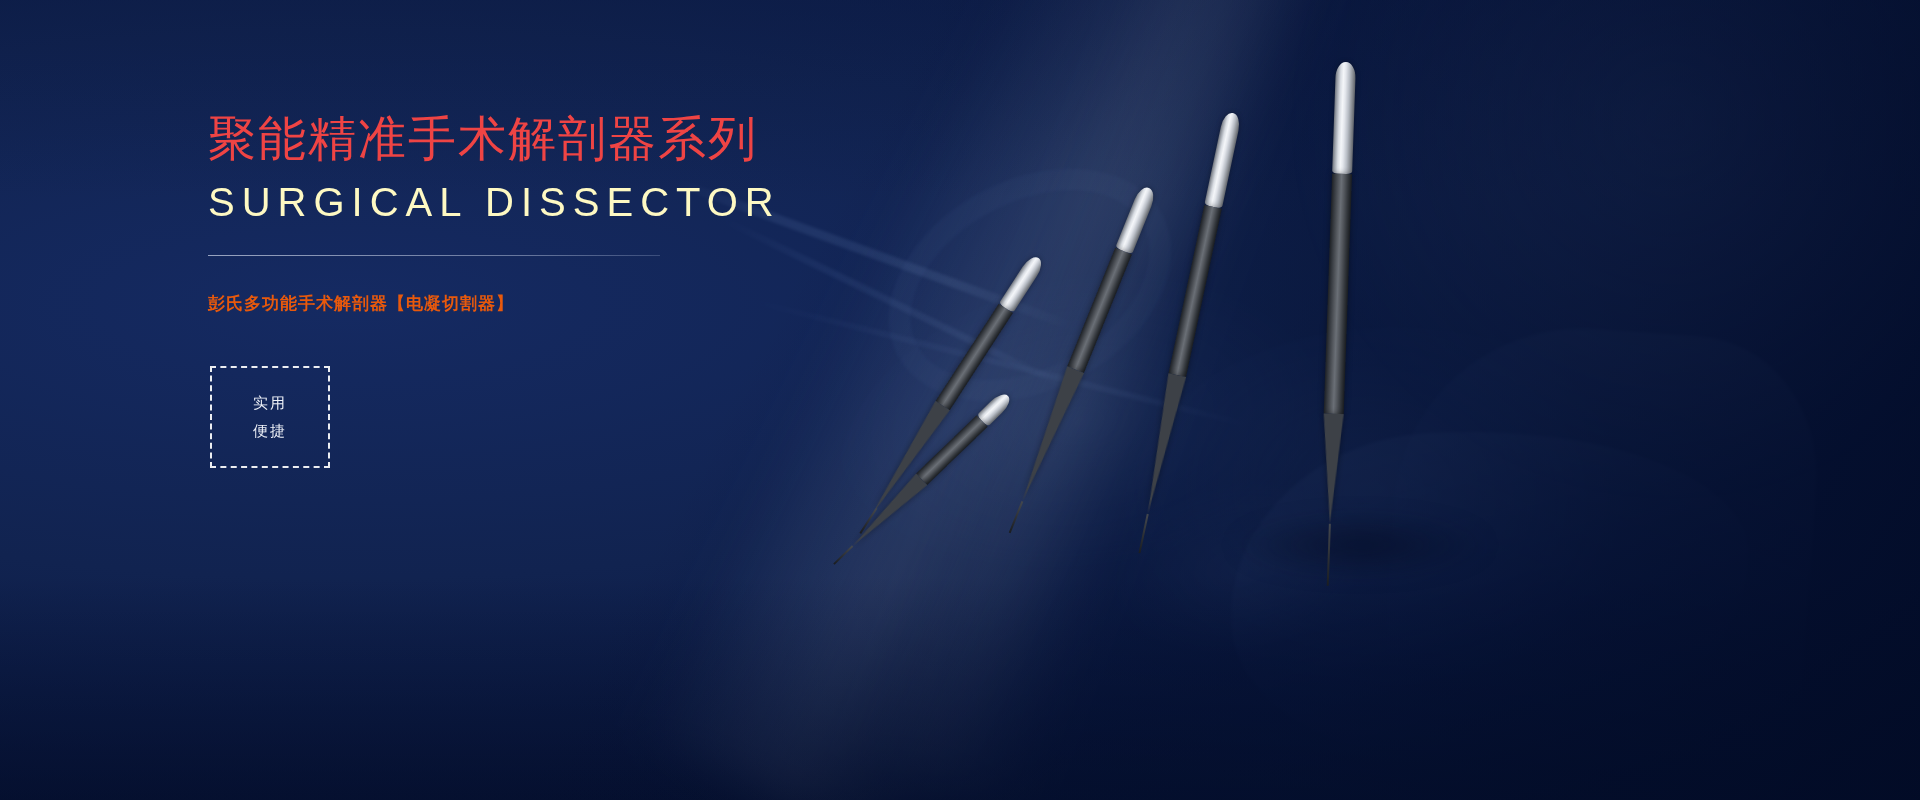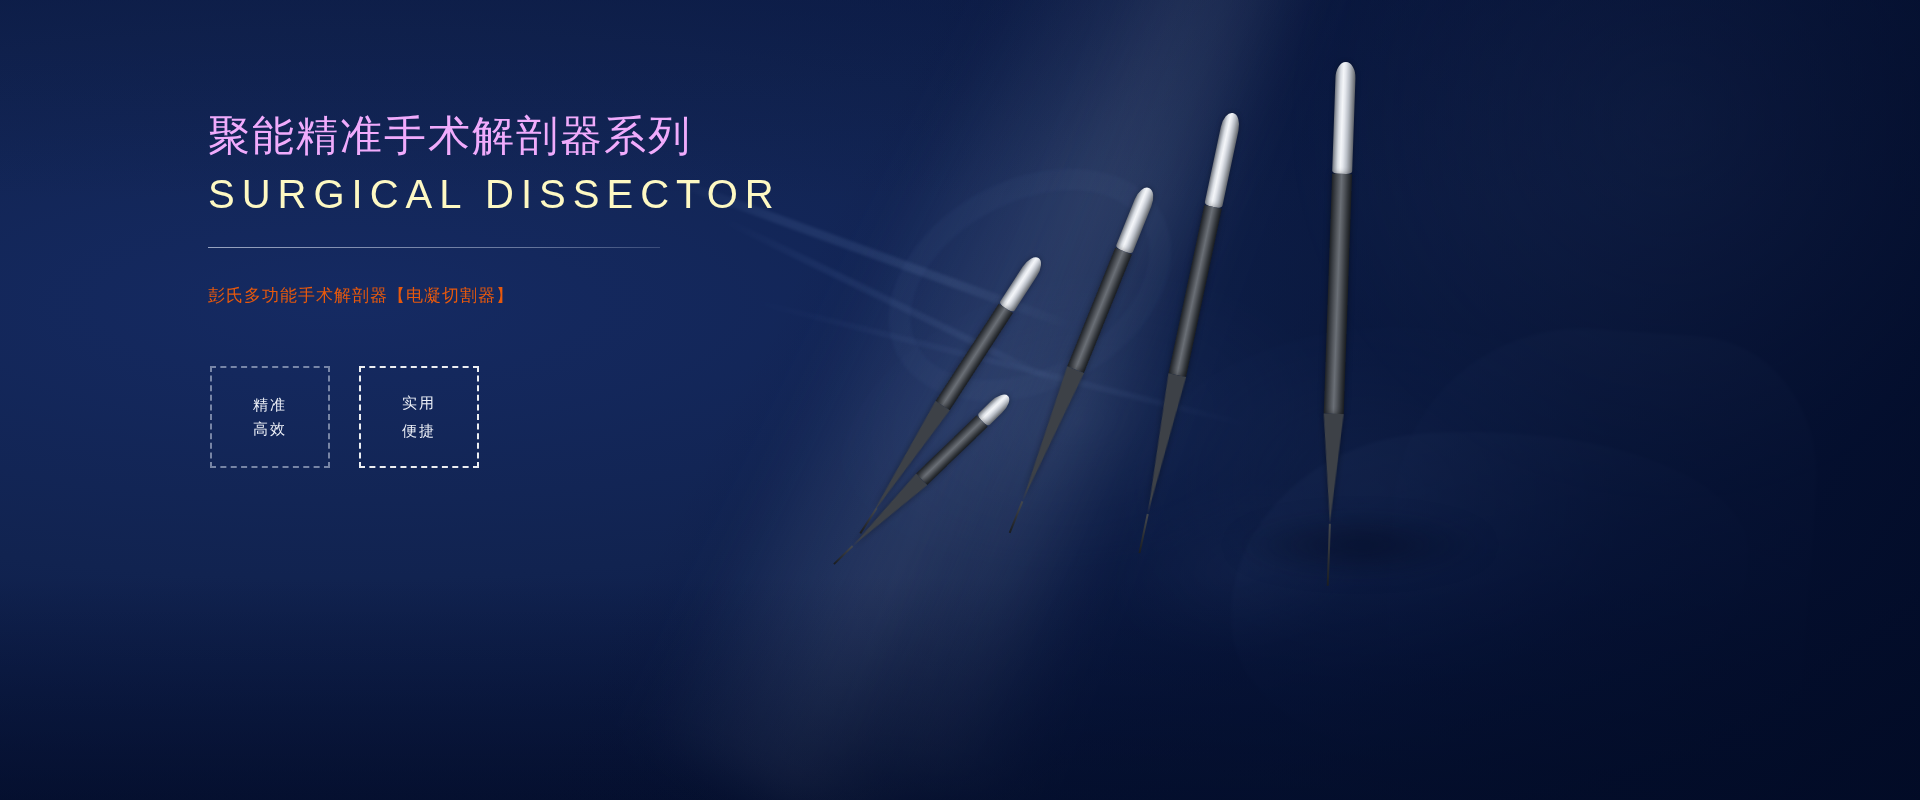--- a/index.html
+++ b/index.html
@@ -108,23 +108,23 @@
     filter:blur(10px);
   }
 
   
   .content{
     position:absolute;
     left:208px; top:110px;
     width:760px;
   }
   .title-cn{
-    font-size:42px;
+    font-size:48px;
     line-height:1.22;
-    color:#f0abfc;
+    color:#ef4444;
     letter-spacing:2px;
     font-weight:400;
     white-space:nowrap;
   }
   .title-en{
     margin-top:10px;
     font-size:40px;
     line-height:1.15;
     color:#fef9c3;
     letter-spacing:7px;
@@ -134,21 +134,21 @@
   .divider{
     margin-top:30px;
     width:452px; height:1px;
     background:linear-gradient(90deg, rgba(196,205,225,0.75) 0%, rgba(170,182,210,0.55) 70%, rgba(150,165,200,0.30) 100%);
   }
   .subtitle{
     margin-top:36px;
     font-size:17px;
     letter-spacing:1px;
     color:#e8590c;
-    font-weight:400;
+    font-weight:700;
     white-space:nowrap;
   }
 
   
   .features{
     position:absolute;
     left:210px; top:366px;
     display:flex;
     gap:29px;
   }
@@ -267,23 +267,19 @@
   </div>
 
   <div class="content">
     <div class="title-cn">聚能精准手术解剖器系列</div>
     <div class="title-en">SURGICAL DISSECTOR</div>
     <div class="divider"></div>
     <div class="subtitle">彭氏多功能手术解剖器【电凝切割器】</div>
   </div>
 
   <div class="features">
-    <div class="feature">
-      <span>精准</span>
-      <span>高效</span>
-    </div>
     <div class="feature bright">
       <span>实用</span>
       <span>便捷</span>
     </div>
   </div>
 
 </div>
 
 </body></html>

